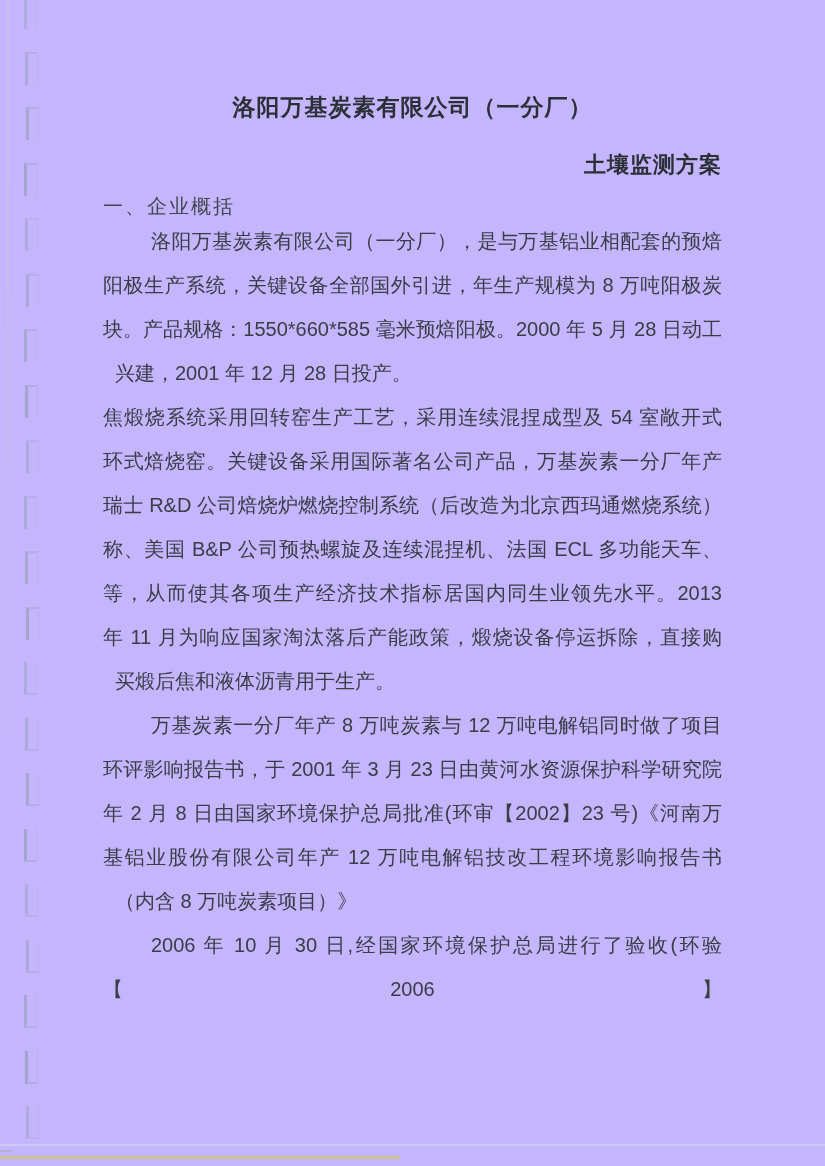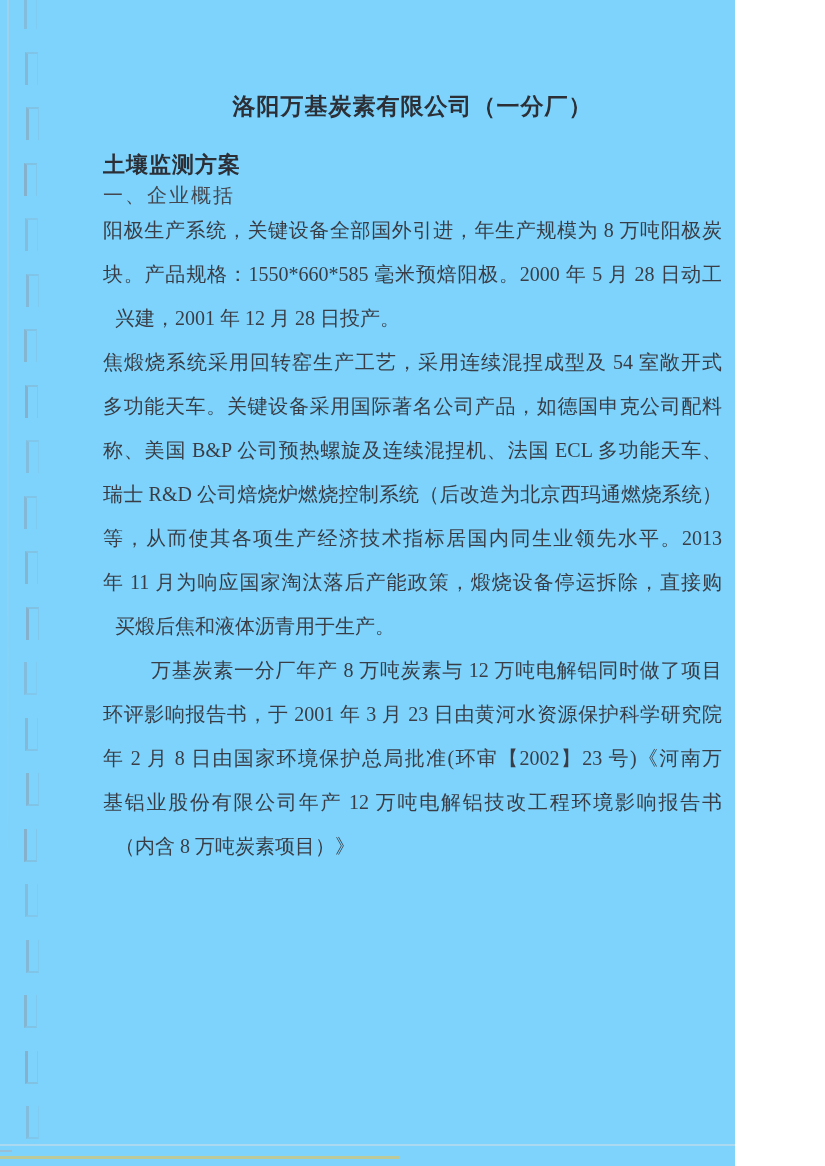--- a/index.html
+++ b/index.html
@@ -1,45 +1,45 @@
 <!DOCTYPE html>
 <html><head>
 <meta charset="utf-8">
 <style>
   html, body { margin: 0; padding: 0; background: #ffffff; }
   .page {
     position: relative;
-    width: 735px;
+    width: 825px;
     height: 1166px;
-    background: #7dd3fc;
+    background: #c4b5fd;
     overflow: hidden;
-    font-family: Liberation Serif, serif;
+    font-family: Liberation Sans, sans-serif;
     color: #3a3d45;
   }
   .content {
     position: absolute;
     left: 103px;
     top: 0;
     width: 619px;
   }
   .doc-title {
     margin: 94px 0 0 0;
     font-size: 23px;
     line-height: 26px;
     font-weight: 700;
     text-align: center;
     color: #2c2f36;
     letter-spacing: 1px;
   }
   .doc-subtitle {
-    margin: 32px 0 5px 0;
+    margin: 32px 0 16px 0;
     font-size: 22px;
     line-height: 25px;
     font-weight: 700;
-    text-align: left;
+    text-align: right;
     color: #2c2f36;
     letter-spacing: 1px;
   }
   .section-heading {
     margin: 4px 0 0 0;
     font-size: 20px;
     line-height: 26px;
     font-weight: 400;
     color: #44474f;
     letter-spacing: 2px;
@@ -126,40 +126,44 @@
       <div class="bmark hook-bottom" style="top: 1050.5px; left: 25px; opacity: 0.55;"></div>
       <div class="bmark hook-bottom" style="top: 1106px; left: 26px; opacity: 0.35;"></div>
     </div>
 
   <div class="content">
     <h1 class="doc-title">洛阳万基炭素有限公司（一分厂）</h1>
     <h2 class="doc-subtitle">土壤监测方案</h2>
     <div class="section-heading">一、企业概括</div>
     <div id="paragraphs" class="paragraphs">
         <div class="para">
+          <div class="line first">洛阳万基炭素有限公司（一分厂），是与万基铝业相配套的预焙</div>
           <div class="line">阳极生产系统，关键设备全部国外引进，年生产规模为 8 万吨阳极炭</div>
           <div class="line">块。产品规格：1550*660*585 毫米预焙阳极。2000 年 5 月 28 日动工</div>
           <div class="line last">兴建，2001 年 12 月 28 日投产。</div>
         </div>
         <div class="para">
           <div class="line">焦煅烧系统采用回转窑生产工艺，采用连续混捏成型及 54 室敞开式</div>
-          <div class="line">多功能天车。关键设备采用国际著名公司产品，如德国申克公司配料</div>
+          <div class="line">环式焙烧窑。关键设备采用国际著名公司产品，万基炭素一分厂年产</div>
+          <div class="line">瑞士 R&amp;D 公司焙烧炉燃烧控制系统（后改造为北京西玛通燃烧系统）</div>
           <div class="line">称、美国 B&amp;P 公司预热螺旋及连续混捏机、法国 ECL 多功能天车、</div>
-          <div class="line">瑞士 R&amp;D 公司焙烧炉燃烧控制系统（后改造为北京西玛通燃烧系统）</div>
           <div class="line">等，从而使其各项生产经济技术指标居国内同生业领先水平。2013</div>
           <div class="line">年 11 月为响应国家淘汰落后产能政策，煅烧设备停运拆除，直接购</div>
           <div class="line last">买煅后焦和液体沥青用于生产。</div>
         </div>
         <div class="para">
           <div class="line first">万基炭素一分厂年产 8 万吨炭素与 12 万吨电解铝同时做了项目</div>
           <div class="line">环评影响报告书，于 2001 年 3 月 23 日由黄河水资源保护科学研究院</div>
           <div class="line">年 2 月 8 日由国家环境保护总局批准(环审【2002】23 号)《河南万</div>
           <div class="line">基铝业股份有限公司年产 12 万吨电解铝技改工程环境影响报告书</div>
           <div class="line last">（内含 8 万吨炭素项目）》</div>
         </div>
+        <div class="para">
+          <div class="line first">2006 年 10 月 30 日,经国家环境保护总局进行了验收(环验【2006】</div>
+        </div>
       </div>
   </div>
 
   <div class="artifact-gray"></div>
   <div class="artifact-yellow"></div>
   <div class="corner-tick"></div>
 
 </div>
 
 </body></html>

